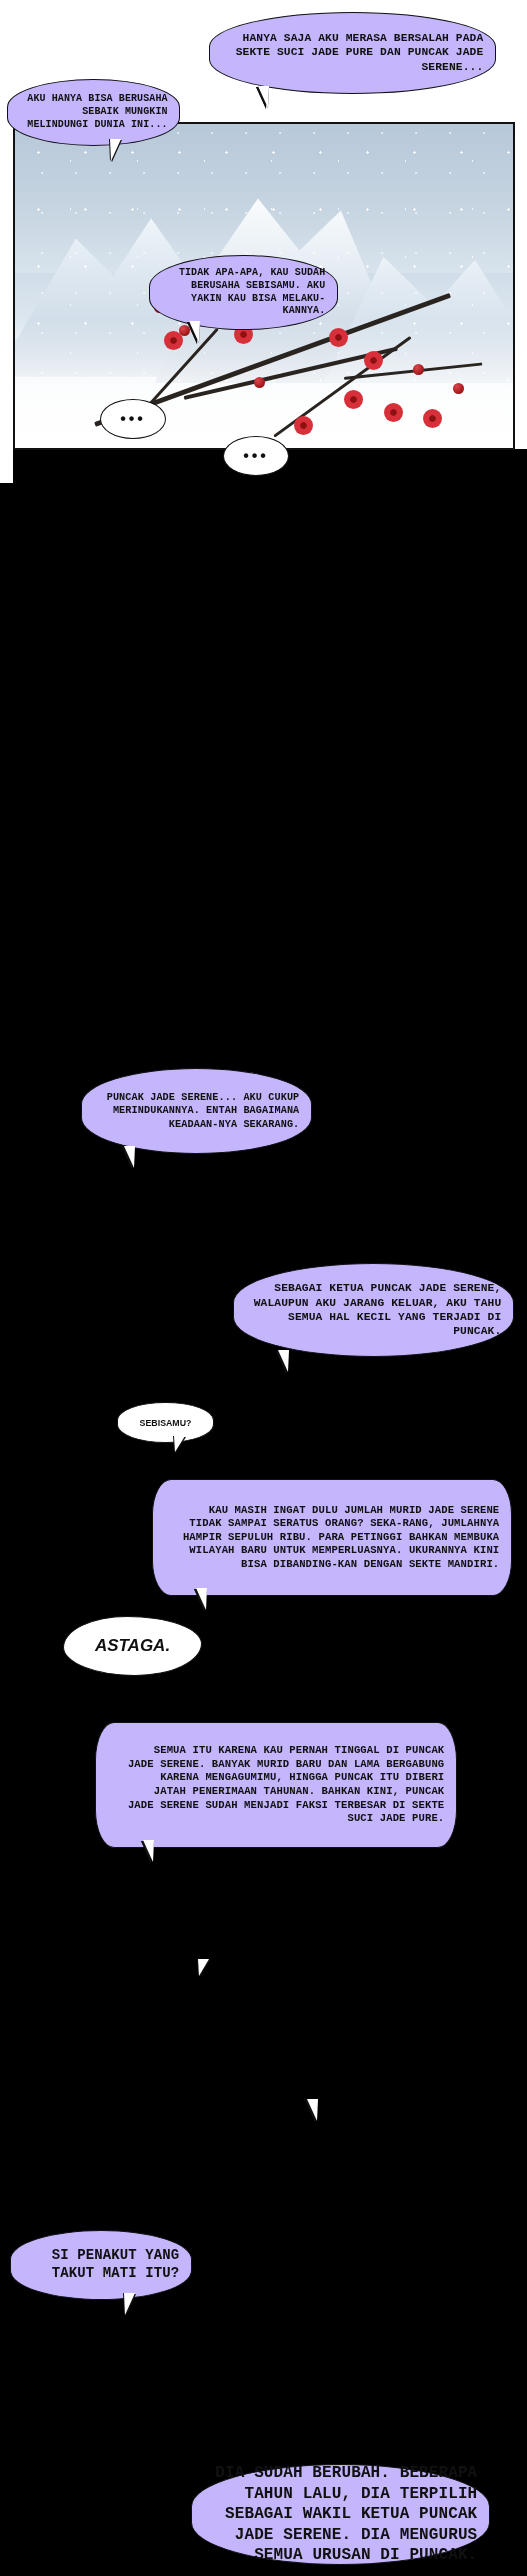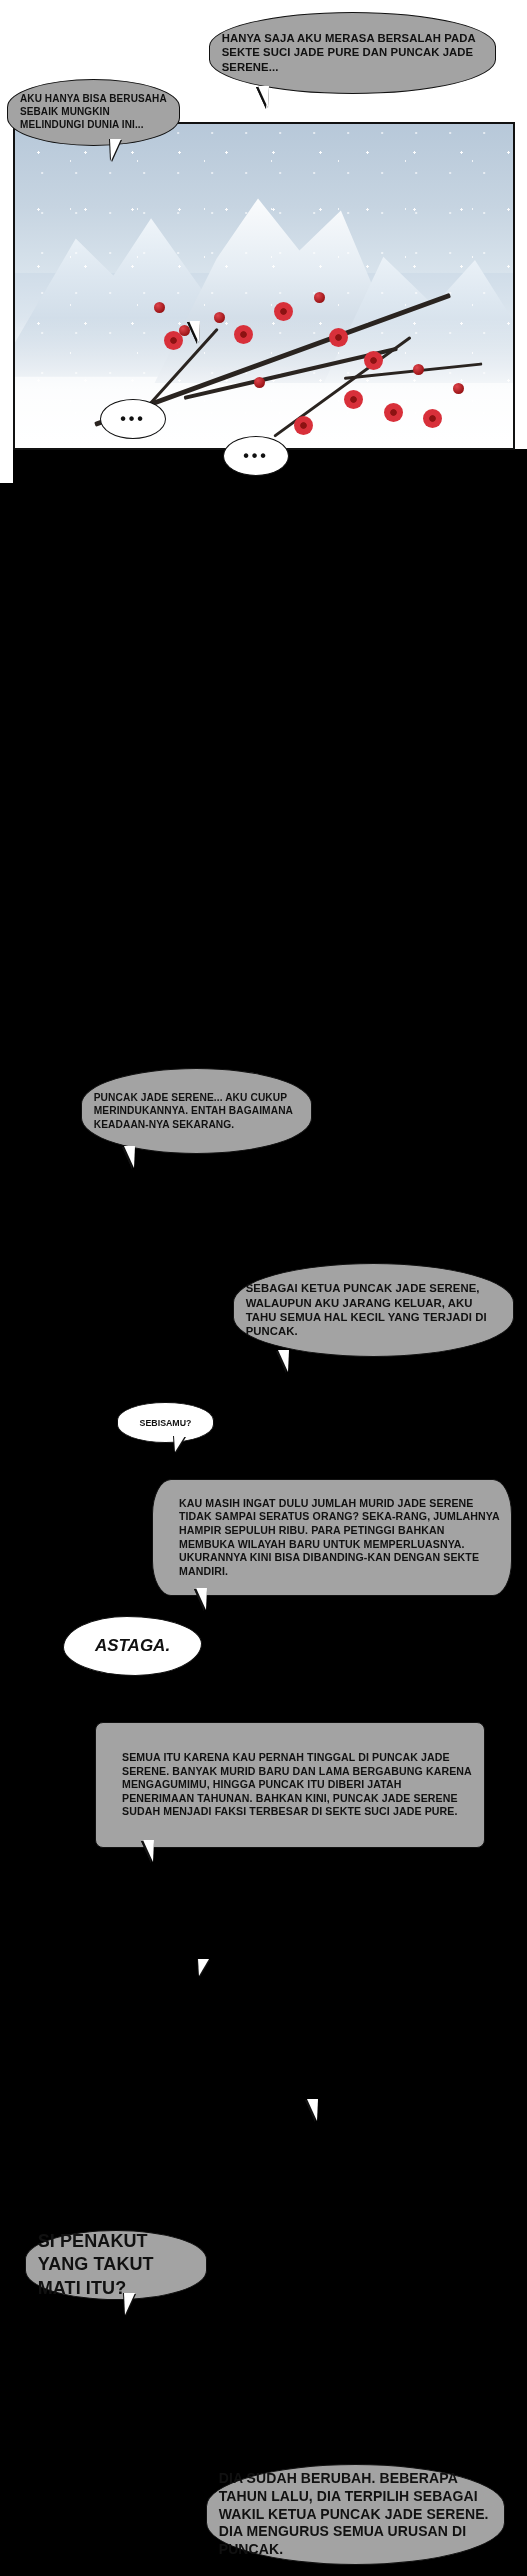--- a/index.html
+++ b/index.html
@@ -106,29 +106,30 @@
 
   
   .band-dark {
     position: absolute; left: 0; right: 0;
     background: #000;
   }
 
   
   .bubble {
     position: absolute;
-    background: #a3a3a3;
+    background: #c4b5fd;
     border: 1.8px solid #111;
     border-radius: 50% / 42%;
     display: flex; align-items: center; justify-content: center;
-    text-align: left;
+    text-align: right;
     color: #111;
     padding: 7.3px 11.7px;
     line-height: 1.28;
     letter-spacing: 0.1px;
+    font-family: Liberation Mono, monospace;
   }
   .bubble.rect {
     border-radius: 19px / 30%;
     padding-left: 26px;
   }
   .bubble .txt { display: block; width: 100%; }
   .tail {
     position: absolute;
     width: 0; height: 0;
   }
@@ -225,20 +226,23 @@
   <div class="bubble" style="left:209px; top:11.7px; width:287px; height:82px; font-size:11.3px; font-weight:bold;">
     <span class="txt">HANYA SAJA AKU MERASA BERSALAH PADA SEKTE SUCI JADE PURE DAN PUNCAK JADE SERENE...</span>
   </div>
   <div class="tail tail-dl" style="left:258px; top:86px;"></div>
 
   <div class="bubble" style="left:7.3px; top:79px; width:173px; height:67px; font-size:10px; font-weight:bold;">
     <span class="txt">AKU HANYA BISA BERUSAHA SEBAIK MUNGKIN MELINDUNGI DUNIA INI...</span>
   </div>
   <div class="tail tail-dr" style="left:110px; top:139px;"></div>
 
+  <div class="bubble" style="left:149px; top:255px; width:189px; height:75px; font-size:10px; font-weight:bold;">
+    <span class="txt">TIDAK APA-APA, KAU SUDAH BERUSAHA SEBISAMU. AKU YAKIN KAU BISA MELAKU-KANNYA.</span>
+  </div>
   <div class="tail tail-dl" style="left:189px; top:321px;"></div>
 
   <div class="dots" style="left:100px; top:399px; width:66px; height:40px;">
     <span>•••</span>
   </div>
 
   <div class="dots" style="left:223px; top:436px; width:66px; height:40px;">
     <span>•••</span>
   </div>
 
@@ -259,32 +263,32 @@
 
   <div class="bubble rect" style="left:152px; top:1479px; width:360px; height:117px; font-size:10.6px; font-weight:bold;">
     <span class="txt">KAU MASIH INGAT DULU JUMLAH MURID JADE SERENE TIDAK SAMPAI SERATUS ORANG? SEKA-RANG, JUMLAHNYA HAMPIR SEPULUH RIBU. PARA PETINGGI BAHKAN MEMBUKA WILAYAH BARU UNTUK MEMPERLUASNYA. UKURANNYA KINI BISA DIBANDING-KAN DENGAN SEKTE MANDIRI.</span>
   </div>
   <div class="tail tail-dl" style="left:196px; top:1588px;"></div>
 
   <div class="shout" style="left:63px; top:1616px; width:139px; height:60px; font-size:17px;">
     <span>ASTAGA.</span>
   </div>
 
-  <div class="bubble rect" style="left:95px; top:1722px; width:390px; height:126px; font-size:10.6px; font-weight:bold;border-radius:8px;">
+  <div class="bubble rect" style="left:95px; top:1722px; width:362px; height:126px; font-size:10.6px; font-weight:bold;">
     <span class="txt">SEMUA ITU KARENA KAU PERNAH TINGGAL DI PUNCAK JADE SERENE. BANYAK MURID BARU DAN LAMA BERGABUNG KARENA MENGAGUMIMU, HINGGA PUNCAK ITU DIBERI JATAH PENERIMAAN TAHUNAN. BAHKAN KINI, PUNCAK JADE SERENE SUDAH MENJADI FAKSI TERBESAR DI SEKTE SUCI JADE PURE.</span>
   </div>
   <div class="tail tail-dl" style="left:143px; top:1840px;"></div>
 
   <div class="tail tail-dr" style="left:198px; top:1959px; border-top-width:17.6px;"></div>
 
   <div class="tail tail-dl" style="left:307px; top:2099px;"></div>
 
-  <div class="bubble" style="left:25px; top:2230px; width:182px; height:70px; font-size:18px; font-weight:bold;">
+  <div class="bubble" style="left:10px; top:2230px; width:182px; height:70px; font-size:14px; font-weight:bold;">
     <span class="txt">SI PENAKUT YANG TAKUT MATI ITU?</span>
   </div>
   <div class="tail tail-dr" style="left:124px; top:2293px;"></div>
 
-  <div class="bubble" style="left:206px; top:2464px; width:299px; height:101px; font-size:14px; font-weight:bold;">
+  <div class="bubble" style="left:191px; top:2464px; width:299px; height:101px; font-size:16px; font-weight:bold;">
     <span class="txt">DIA SUDAH BERUBAH. BEBERAPA TAHUN LALU, DIA TERPILIH SEBAGAI WAKIL KETUA PUNCAK JADE SERENE. DIA MENGURUS SEMUA URUSAN DI PUNCAK.</span>
   </div>
 
 </div>
 
 
 </body></html>

